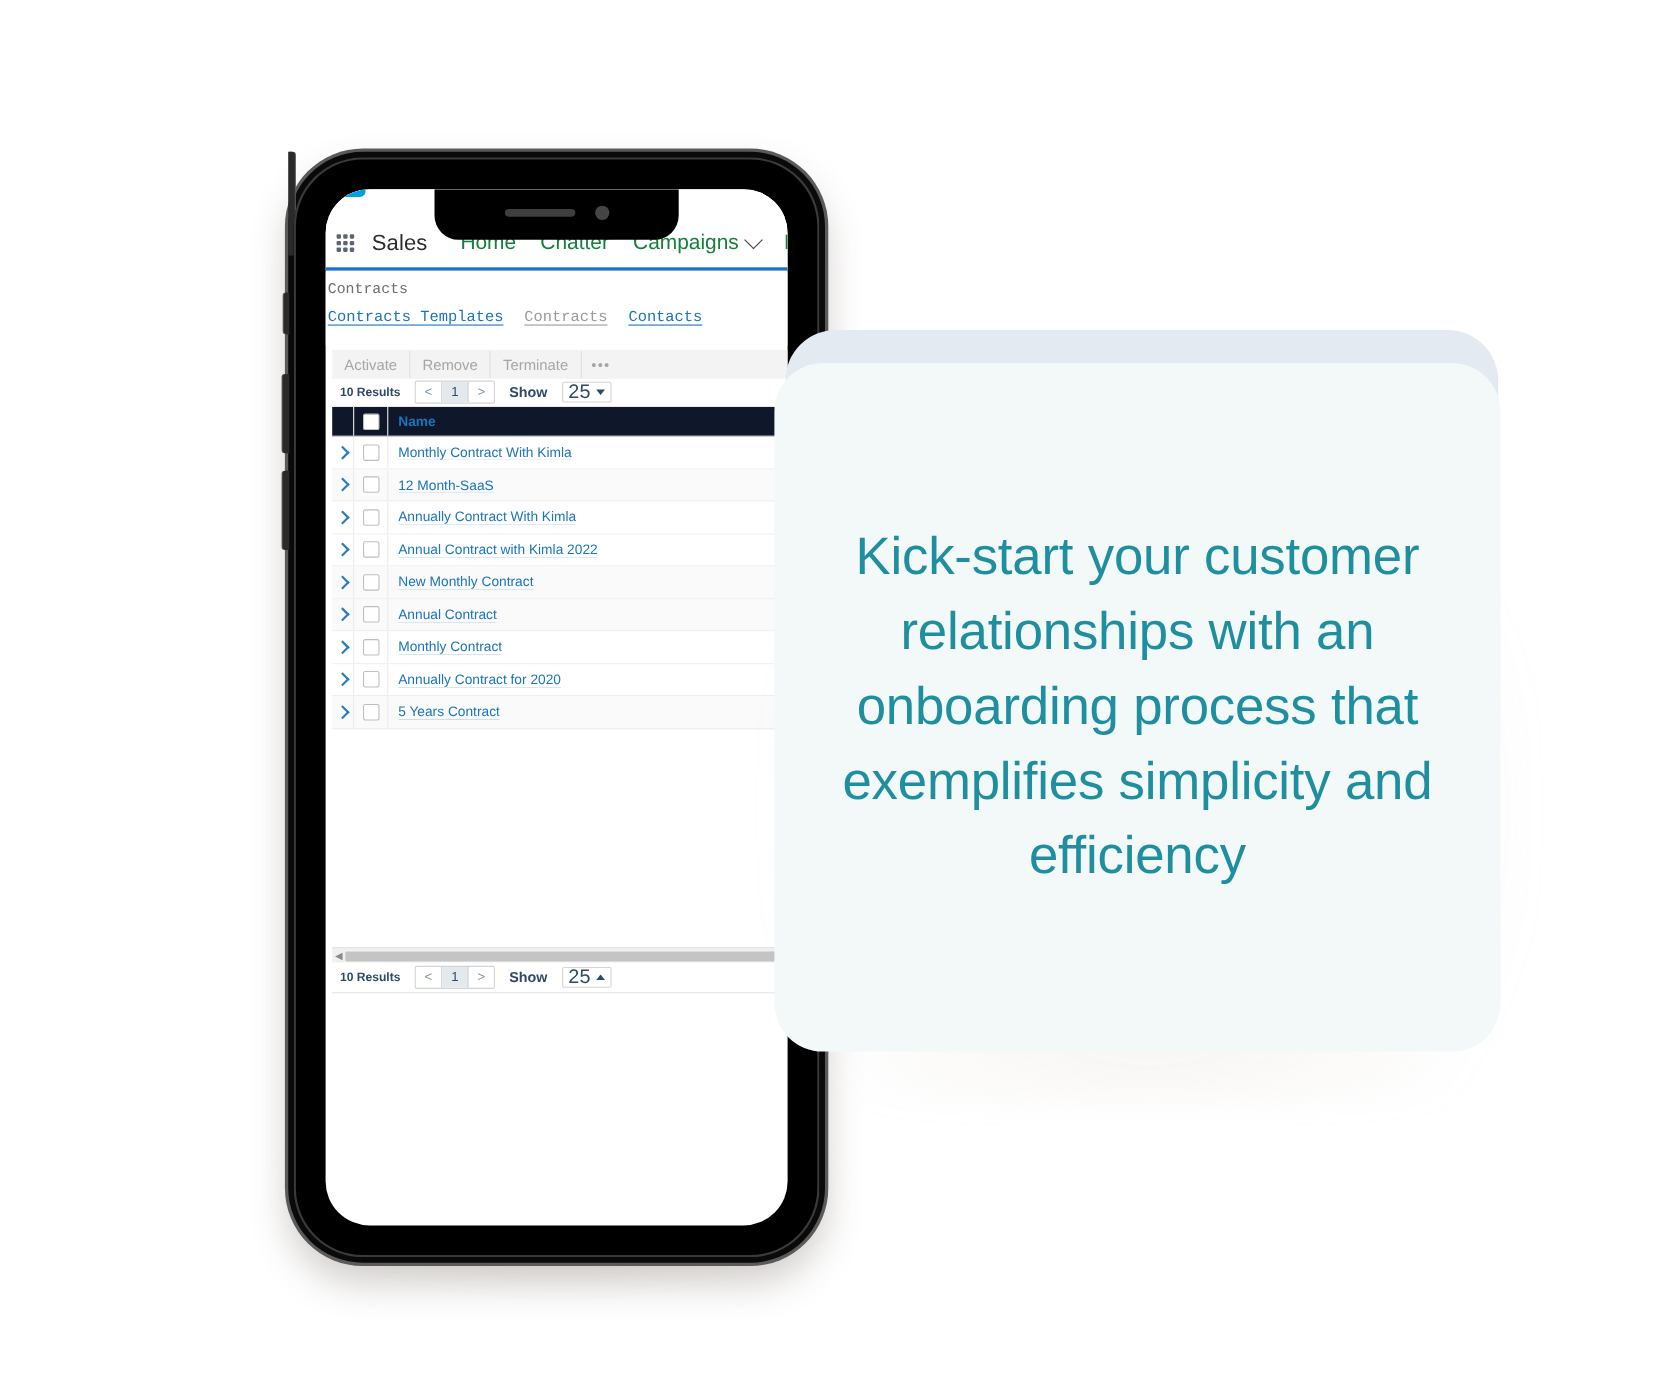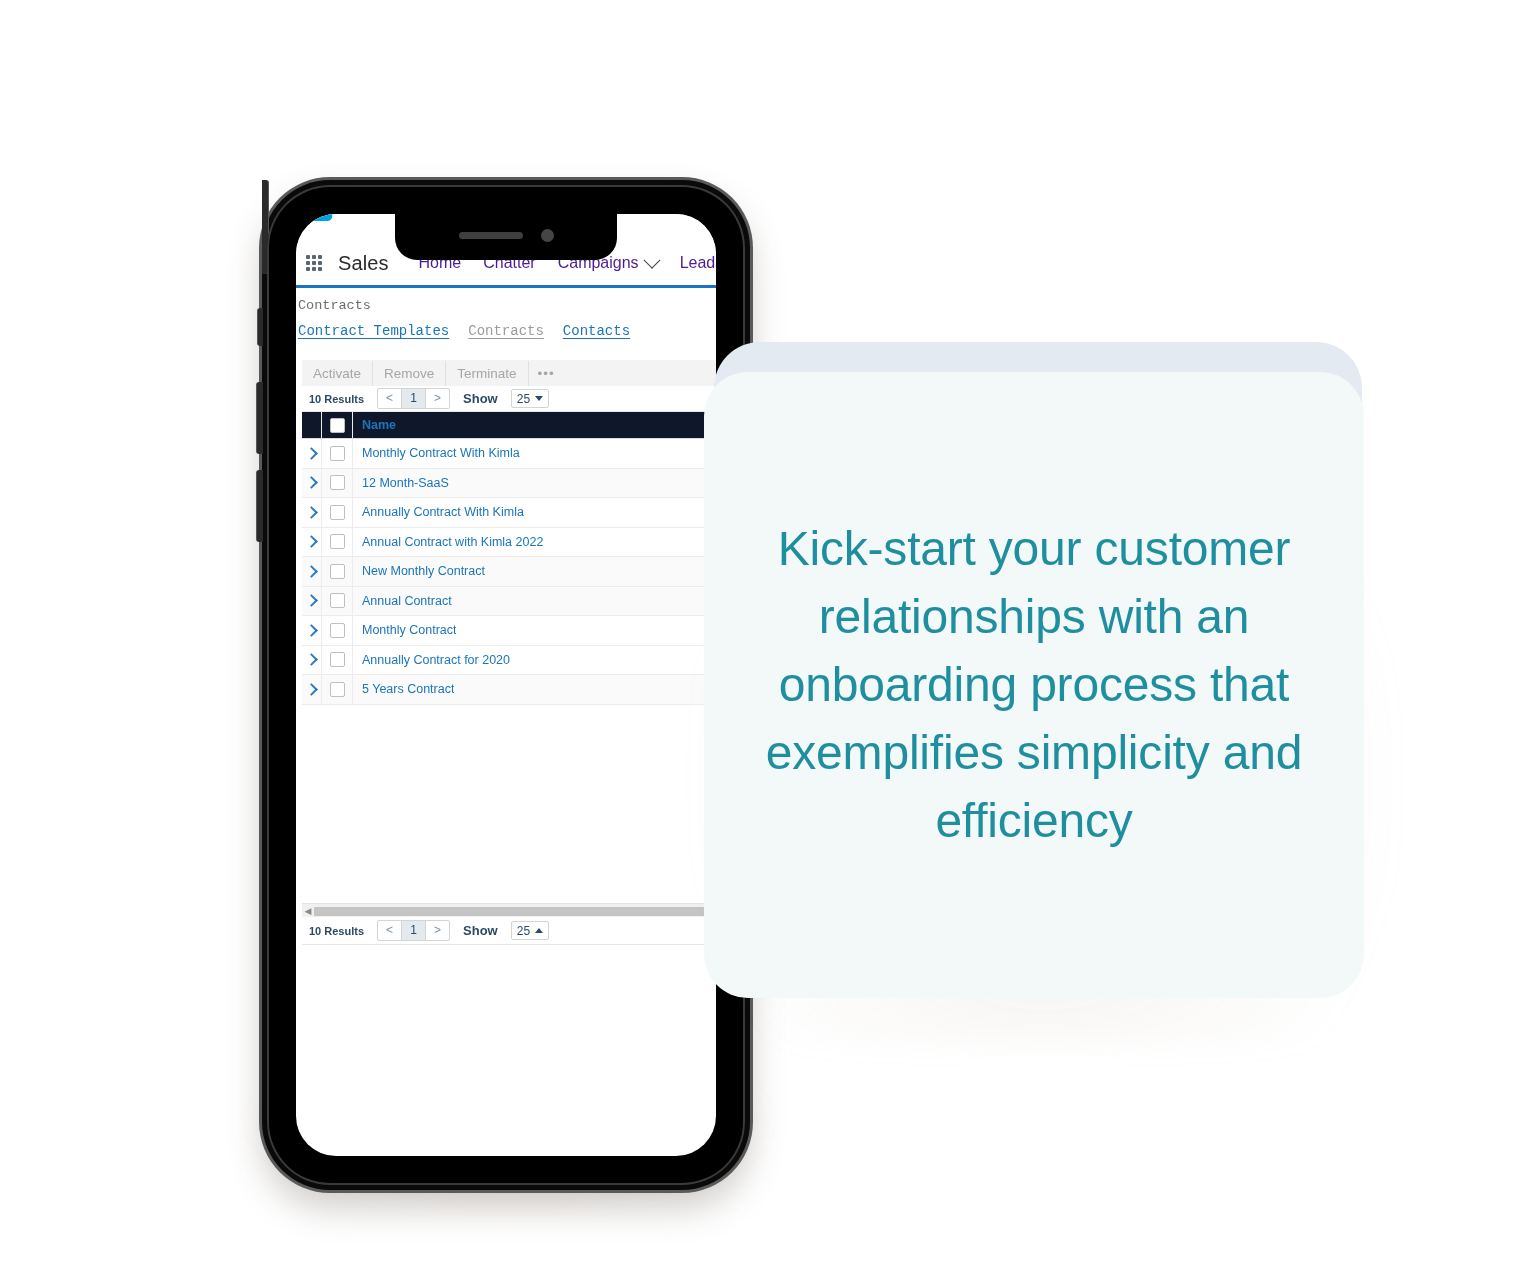--- a/index.html
+++ b/index.html
@@ -3,21 +3,21 @@
 <meta charset="utf-8">
 <style>
   html,body{margin:0;padding:0;}
   body{
     width:1524px;height:1271px;
     background:#ffffff;
     font-family:"Liberation Sans", sans-serif;
     overflow:hidden;
     position:relative;
   }
-  #stage{position:absolute;inset:0;margin-top:42px;}
+  #stage{position:absolute;inset:0;}
 
   
   .phone-shadow{
     position:absolute;left:250px;top:1040px;width:520px;height:130px;
     background:radial-gradient(ellipse at 50% 30%, rgba(140,120,105,0.20) 0%, rgba(160,140,125,0.10) 40%, rgba(255,255,255,0) 72%);
     filter:blur(10px);
   }
 
   
   .phone{
@@ -64,21 +64,21 @@
     display:flex;align-items:flex-end;padding-left:6px;box-sizing:border-box;
   }
   .nav-row{display:flex;align-items:center;height:46px;width:100%;}
   .applauncher{
     width:16px;height:16px;margin-left:4px;margin-right:16px;
     display:grid;grid-template-columns:repeat(3,4px);grid-template-rows:repeat(3,4px);
     gap:2px;flex:none;
   }
   .applauncher i{background:#5a6672;border-radius:1px;display:block;width:4px;height:4px;}
   .app-name{font-size:20px;color:#2b2b2b;margin-right:30px;white-space:nowrap;letter-spacing:.1px;}
-  .nav-item{font-size:16px;color:#4c1d95;margin-right:22px;white-space:nowrap;display:flex;align-items:center;gap:7px;}
+  .nav-item{font-size:19px;color:#15803d;margin-right:22px;white-space:nowrap;display:flex;align-items:center;gap:7px;}
   .chev{display:inline-block;width:11px;height:11px;border-right:1.8px solid #444;border-bottom:1.8px solid #444;transform:rotate(45deg) translate(-2px,-2px);}
   .nav-underline{position:absolute;left:0;right:0;top:71px;height:3px;background:#1a73c8;}
 
   
   .crumbs{position:absolute;left:0;right:0;top:76px;height:66px;background:#fff;font-family:Liberation Mono, monospace;}
   .crumb{position:absolute;left:2px;top:8px;font-size:13.5px;color:#6d6d6d;}
   .subtabs{position:absolute;left:2px;top:33px;display:flex;gap:19px;}
   .subtab{font-size:14px;color:#1b75bb;text-decoration:underline;text-underline-offset:3px;white-space:nowrap;}
   .subtab.muted{color:#9b9b9b;}
 
@@ -102,21 +102,21 @@
   }
   .res-count{font-size:11px;color:#2d4a66;font-weight:600;white-space:nowrap;}
   .pager{display:flex;border:1px solid #d4d4d4;border-radius:2px;overflow:hidden;height:19px;}
   .pg{min-width:17px;text-align:center;font-size:12px;line-height:19px;color:#7b91a6;border-right:1px solid #d4d4d4;padding:0 3px;}
   .pg:last-child{border-right:none;}
   .pg.cur{background:#e4e9ee;color:#2d4a66;}
   .show-lbl{font-size:13px;color:#2d4a66;font-weight:600;}
   .show-sel{
     border:1px solid #d4d4d4;border-radius:2px;height:19px;min-width:36px;
     display:flex;align-items:center;justify-content:flex-start;gap:5px;
-    font-size:12px;color:#2d4a66;padding:0 5px;box-sizing:border-box;
+    font-size:18px;color:#2d4a66;padding:0 5px;box-sizing:border-box;
   }
   .caret-dn{width:0;height:0;border-left:4px solid transparent;border-right:4px solid transparent;border-top:5px solid #2d4a66;}
   .caret-up{width:0;height:0;border-left:4px solid transparent;border-right:4px solid transparent;border-bottom:5px solid #2d4a66;}
 
   
   .lv-table{position:absolute;left:6px;right:-120px;top:198px;}
   .thead{display:flex;align-items:center;height:26px;background:#0f172a;border-bottom:1px solid #dcdcdc;}
   .trow{display:flex;align-items:center;height:28.5px;border-bottom:1px solid #ececec;background:#fff;justify-content:flex-end;}
   .trow.alt{background:#fafafa;}
   .c-exp{width:19px;flex:none;display:flex;align-items:center;justify-content:center;}
@@ -222,21 +222,21 @@
             <span class="chev"></span>
           </div>
 
         </div>
       </div>
       <div class="nav-underline"></div>
 
       <div class="crumbs">
         <div class="crumb">Contracts</div>
         <div class="subtabs">
-          <span class="subtab">Contract Templates</span>
+          <span class="subtab">Contracts Templates</span>
           <span class="subtab muted">Contracts</span>
           <span class="subtab">Contacts</span>
         </div>
       </div>
 
       <div class="lv-toolbar">
         <div class="tb-btn">Activate</div>
         <div class="tb-btn">Remove</div>
         <div class="tb-btn">Terminate</div>
         <div class="tb-more">•••</div>

